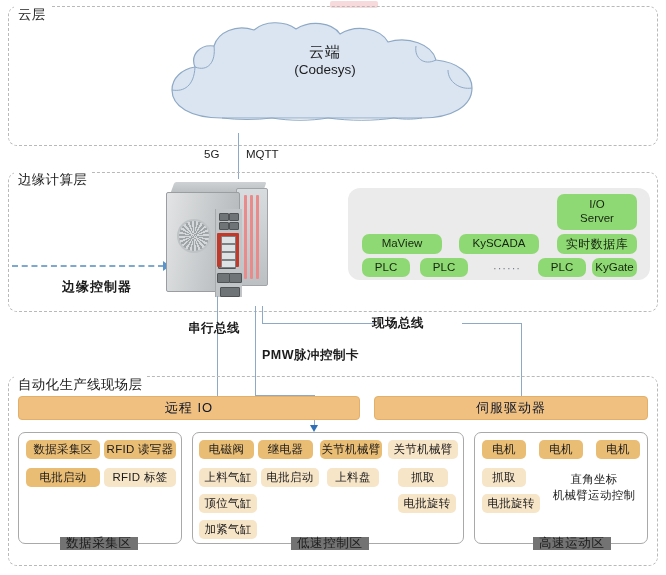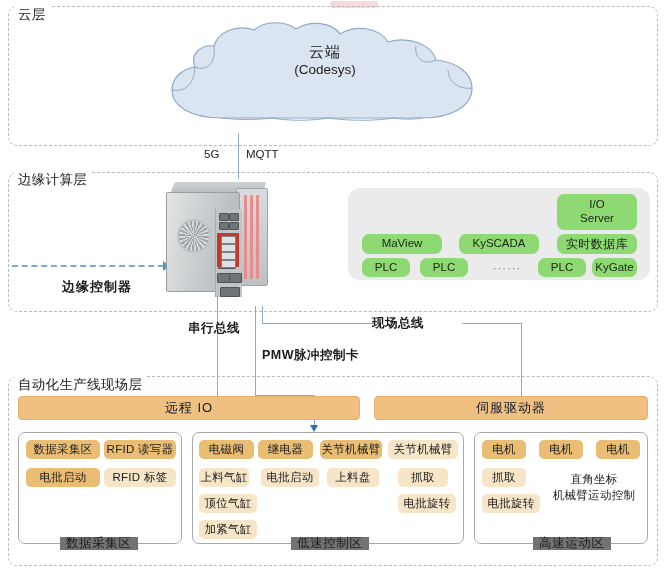--- a/index.html
+++ b/index.html
@@ -355,21 +355,21 @@
   <div class="tag dark" style="left:26px; top:468px; width:74px; height:19px;">电批启动</div>
   <div class="tag light" style="left:104px; top:468px; width:72px; height:19px;">RFID 标签</div>
 
   <div class="zone" style="left:192px; top:432px; width:272px; height:112px;"></div>
   <div class="zone-title" style="left:291px; top:537px;">低速控制区</div>
   <div class="tag dark" style="left:199px; top:440px; width:55px; height:19px;">电磁阀</div>
   <div class="tag dark" style="left:258px; top:440px; width:55px; height:19px;">继电器</div>
   <div class="tag dark" style="left:320px; top:440px; width:62px; height:19px;">关节机械臂</div>
   <div class="tag light" style="left:388px; top:440px; width:70px; height:19px;">关节机械臂</div>
 
-  <div class="tag light" style="left:199px; top:468px; width:50px; height:19px;">上料气缸</div>
+  <div class="tag light" style="left:199px; top:468px; width:58px; height:19px;">上料气缸</div>
   <div class="tag light" style="left:261px; top:468px; width:58px; height:19px;">电批启动</div>
   <div class="tag light" style="left:327px; top:468px; width:52px; height:19px;">上料盘</div>
   <div class="tag light" style="left:398px; top:468px; width:50px; height:19px;">抓取</div>
 
   <div class="tag light" style="left:199px; top:494px; width:58px; height:19px;">顶位气缸</div>
   <div class="tag light" style="left:398px; top:494px; width:58px; height:19px;">电批旋转</div>
 
   <div class="tag light" style="left:199px; top:520px; width:58px; height:19px;">加紧气缸</div>
 
   <div class="zone" style="left:474px; top:432px; width:174px; height:112px;"></div>

